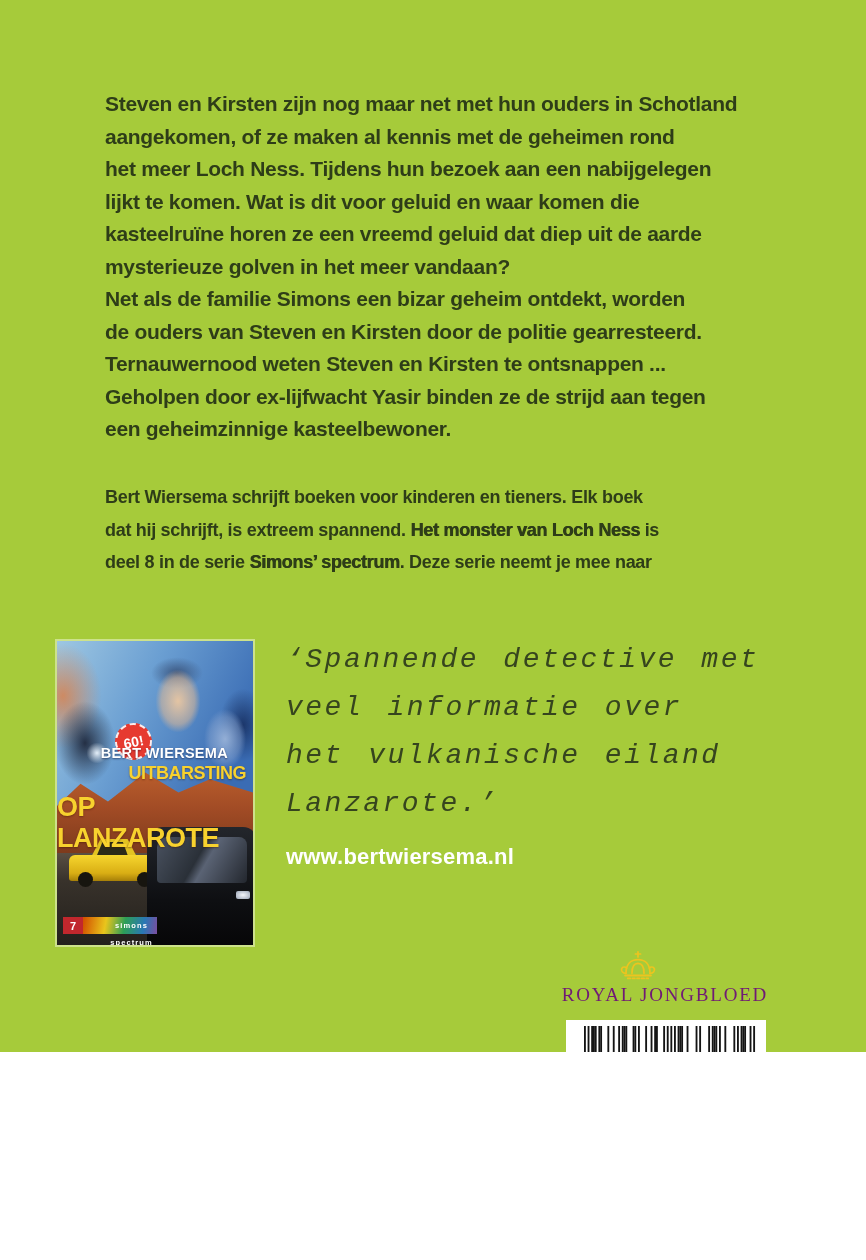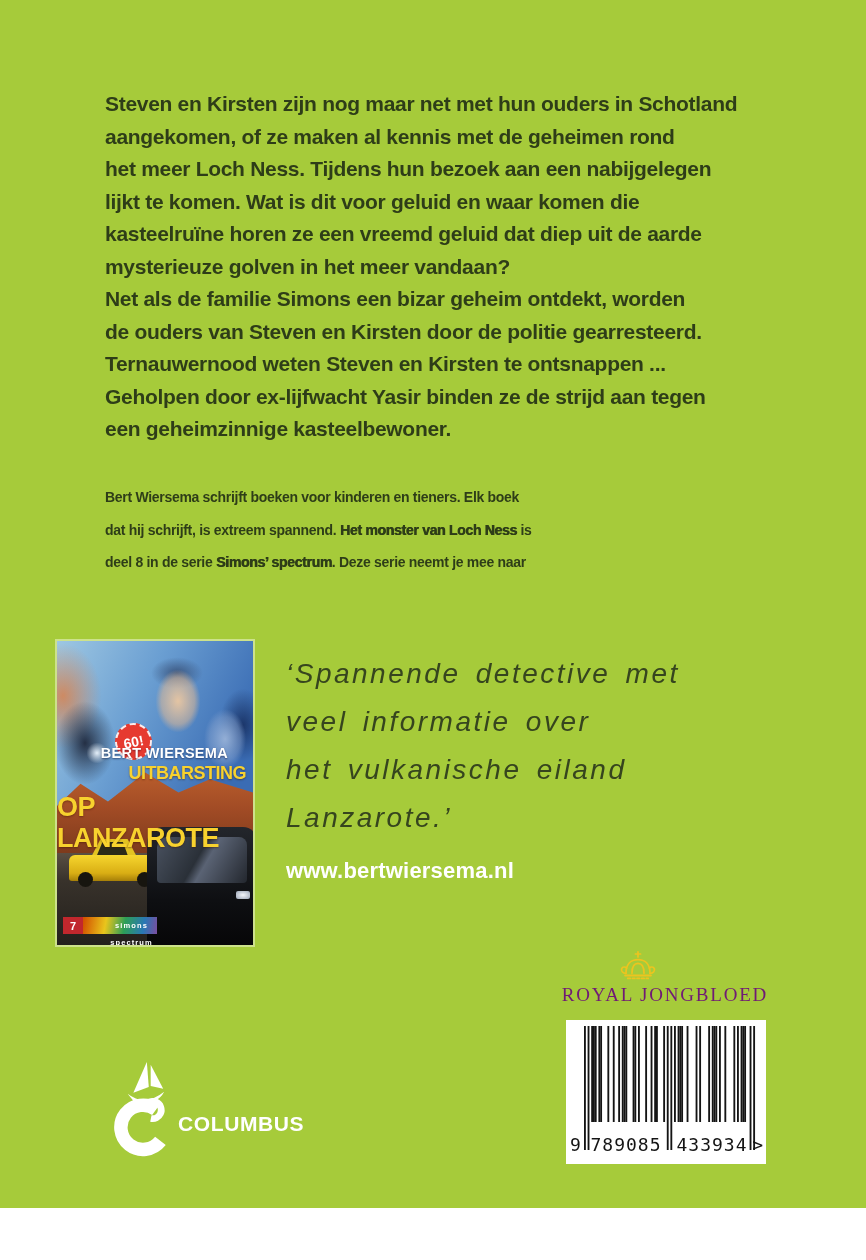--- a/index.html
+++ b/index.html
@@ -1,24 +1,24 @@
 <!DOCTYPE html>
 <html><head>
 <meta charset="utf-8">
 <style>
   html,body{margin:0;padding:0;}
-  .page{position:relative;width:866px;height:1208px;background:#a6cb3a;overflow:hidden;
+  .page{position:relative;width:866px;height:1052px;background:#a6cb3a;overflow:hidden;
         font-family:"Liberation Sans",sans-serif;color:#2e3d18;}
   .ln{white-space:nowrap;}
   .xb{font-weight:700;text-align:center;}
 
   
   .blurb{position:absolute;left:105px;top:88px;font-size:21px;font-weight:700;
          line-height:32.5px;letter-spacing:-0.3px;}
-  .author-note{position:absolute;left:105px;top:481px;font-size:14px;font-weight:700;
+  .author-note{position:absolute;left:105px;top:481px;font-size:18px;font-weight:700;
          line-height:32.5px;letter-spacing:-0.3px;}
   .author-note .xb{text-shadow:0.6px 0 currentColor;}
 
   
   .cover{position:absolute;left:57px;top:641px;width:196px;height:304px;overflow:hidden;
          background:#4f83c2;outline:2px solid rgba(236,246,205,0.55);}
   .cov-sky{position:absolute;left:0;top:0;width:100%;height:165px;background:
     radial-gradient(ellipse 30px 42px at 121px 60px, rgba(232,198,162,.97), rgba(224,186,150,.55) 55%, rgba(224,186,150,0) 75%),
     radial-gradient(ellipse 36px 22px at 120px 32px, rgba(58,84,124,.95), rgba(58,84,124,0) 72%),
     radial-gradient(ellipse 28px 40px at 168px 98px, rgba(152,178,216,.95), rgba(130,160,205,.5) 55%, rgba(130,160,205,0) 75%),
@@ -59,21 +59,21 @@
   .cov-strip{position:absolute;left:6px;top:276px;width:94px;height:17px;display:flex;
     background:linear-gradient(100deg,#c0392b,#d35400 22%,#e9c51c 45%,#2d9e57 65%,#2977b5 85%,#7c4ea0);}
   .strip-num{width:20px;height:17px;background:#c1272d;color:#fff;font-size:11px;font-weight:700;
     display:flex;align-items:center;justify-content:center;flex:0 0 auto;}
   .strip-name{flex:1;color:#fff;font-size:7.5px;font-weight:700;letter-spacing:1.1px;
     text-align:center;line-height:17px;padding-left:23px;}
 
   
   .promo{position:absolute;left:286px;top:632px;}
   .promo-head{font-size:21.5px;font-weight:400;line-height:34px;}
-  .quote{margin-top:18px;font-family:Liberation Sans, sans-serif;font-style:italic;font-size:28px;
+  .quote{margin-top:4px;font-family:Liberation Mono, monospace;font-style:italic;font-size:28px;
     line-height:48px;letter-spacing:2.5px;word-spacing:5px;color:#36451e;}
   .website{margin-top:16px;font-size:22px;font-weight:700;color:#ffffff;letter-spacing:0.2px;}
 
   
   .publisher{position:absolute;left:545px;top:951px;width:240px;text-align:center;color:#701a75;}
   .crown{display:block;margin:0 auto 3px;transform:translateX(-27px);}
   .publisher-name{font-family:"Liberation Serif",serif;font-size:19px;letter-spacing:1.8px;}
 
   
   .barcode-box{position:absolute;left:566px;top:1020px;width:200px;height:144px;background:#fff;}

